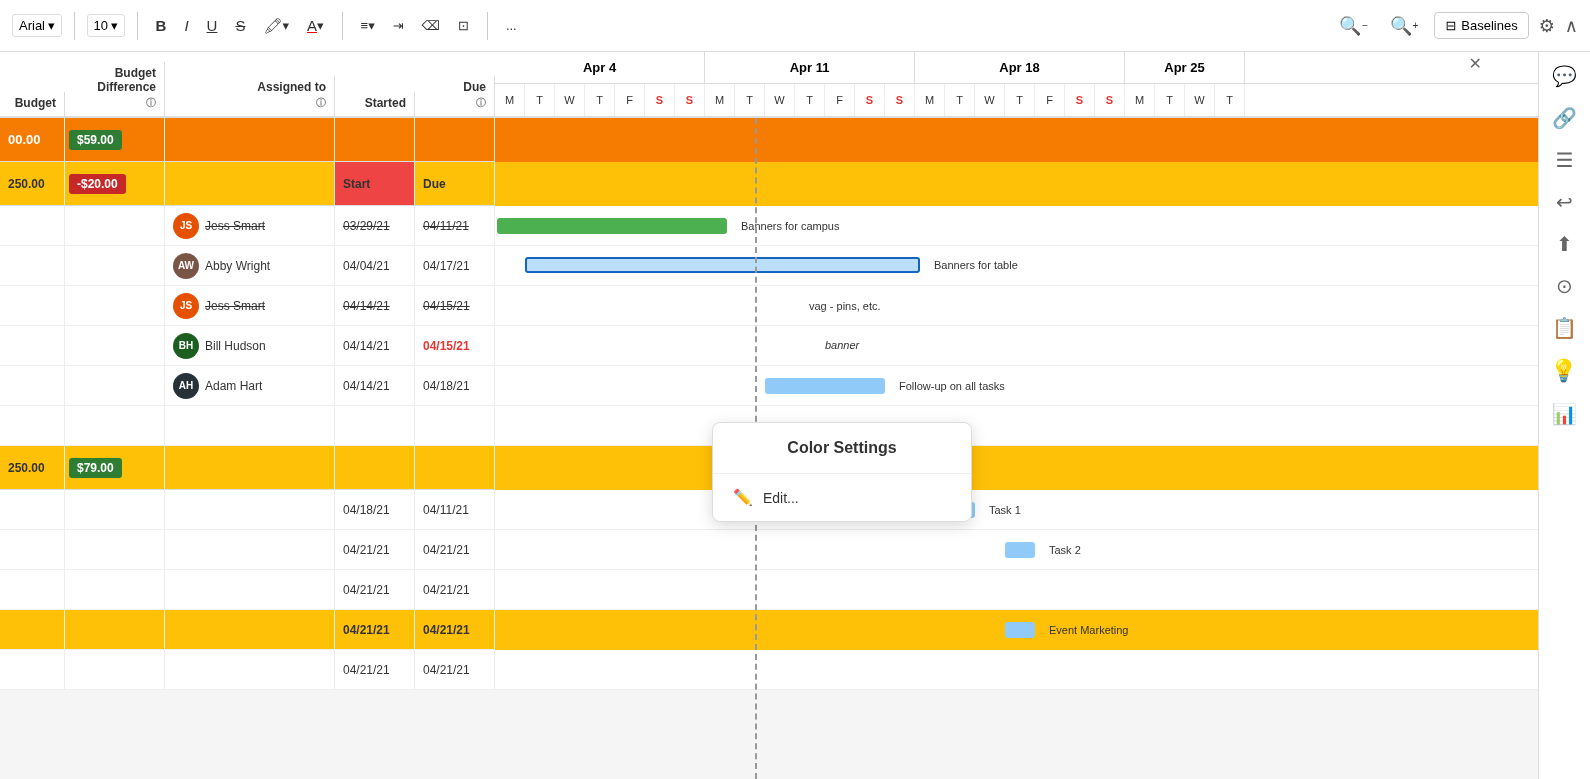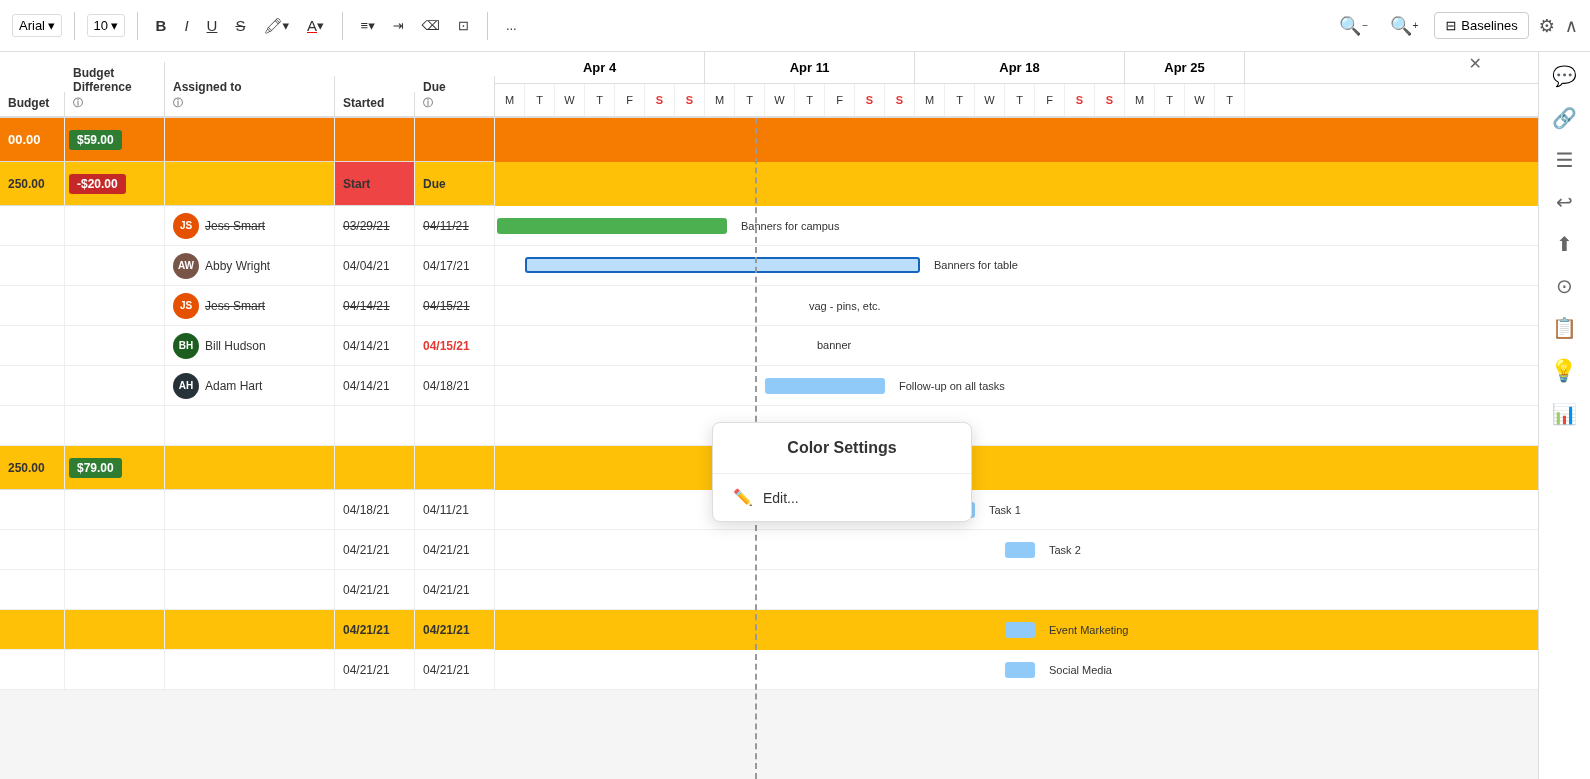--- a/index.html
+++ b/index.html
@@ -37,21 +37,21 @@
     
     .grid-area { flex: 1; overflow: hidden; position: relative; }
 
     
     .header-row {
       display: flex; background: #fff; border-bottom: 2px solid #ddd;
       height: 66px; align-items: flex-end;
     }
     .col-header {
       border-right: 1px solid #ddd; padding: 4px 8px 6px;
-      font-weight: 600; font-size: 12px; color: #333; flex-shrink: 0;
+      font-weight: 600; font-size: 12px; color: #333; flex-shrink: 0; text-align: right;
     }
     .col-header .sub-icon { font-size: 10px; color: #888; display: block; margin-top: 2px; }
 
     
     .gantt-header { flex: 1; overflow: hidden; }
     .gantt-week-row {
       display: flex; height: 32px; border-bottom: 1px solid #ddd;
       align-items: center;
     }
     .gantt-week { text-align: center; font-weight: 700; font-size: 13px; border-right: 1px solid #ddd; height: 100%; display: flex; align-items: center; justify-content: center; }
@@ -308,21 +308,21 @@
       <div class="data-row sub-row" style="height:40px;align-items:flex-end;">
         <div class="cell" style="width:65px;"></div>
         <div class="cell" style="width:100px;"></div>
         <div class="cell" style="width:170px;">
           <div class="avatar" style="background:#1B5E20;">BH</div>
           <span>Bill Hudson</span>
         </div>
         <div class="cell" style="width:80px;">04/14/21</div>
         <div class="cell" style="width:80px; color:#e53935; font-weight:700;">04/15/21</div>
         <div style="flex:1; position:relative; height:40px;">
-          <span class="gantt-bar-label" style="position:absolute; top:50%; transform:translateY(-50%); left:318px;">banner</span>
+          <span class="gantt-bar-label" style="position:absolute; top:50%; transform:translateY(-50%); left:326px;font-style:italic;">banner</span>
         </div>
       </div>
 
       <div class="data-row sub-row" style="height:40px;">
         <div class="cell" style="width:65px;"></div>
         <div class="cell" style="width:100px;"></div>
         <div class="cell" style="width:170px;">
           <div class="avatar" style="background:#263238;">AH</div>
           <span>Adam Hart</span>
         </div>
@@ -399,24 +399,20 @@
           <span class="gantt-bar-label" style="position:absolute; top:50%; transform:translateY(-50%); left:550px;">Event Marketing</span>
         </div>
       </div>
 
       <div class="data-row sub-row" style="height:40px;">
         <div class="cell" style="width:65px;"></div>
         <div class="cell" style="width:100px;"></div>
         <div class="cell" style="width:170px;"></div>
         <div class="cell" style="width:80px;">04/21/21</div>
         <div class="cell" style="width:80px;">04/21/21</div>
-        <div style="flex:1; position:relative; height:40px;">
-          <div class="gantt-bar" style="background:#90CAF9; left:510px; width:30px;"></div>
-          <span class="gantt-bar-label" style="position:absolute; top:50%; transform:translateY(-50%); left:550px;">Social Media</span>
-        </div>
       </div>
 
     </div>
 
     <div style="position:absolute; top:66px; bottom:0; left:755px; width:1px; border-left:2px dashed #999; z-index:3; pointer-events:none;"></div>
 
     <div class="context-menu" style="top:370px; left:712px;">
       <div class="context-menu-item">
         <span>Color Settings</span>
       </div>

